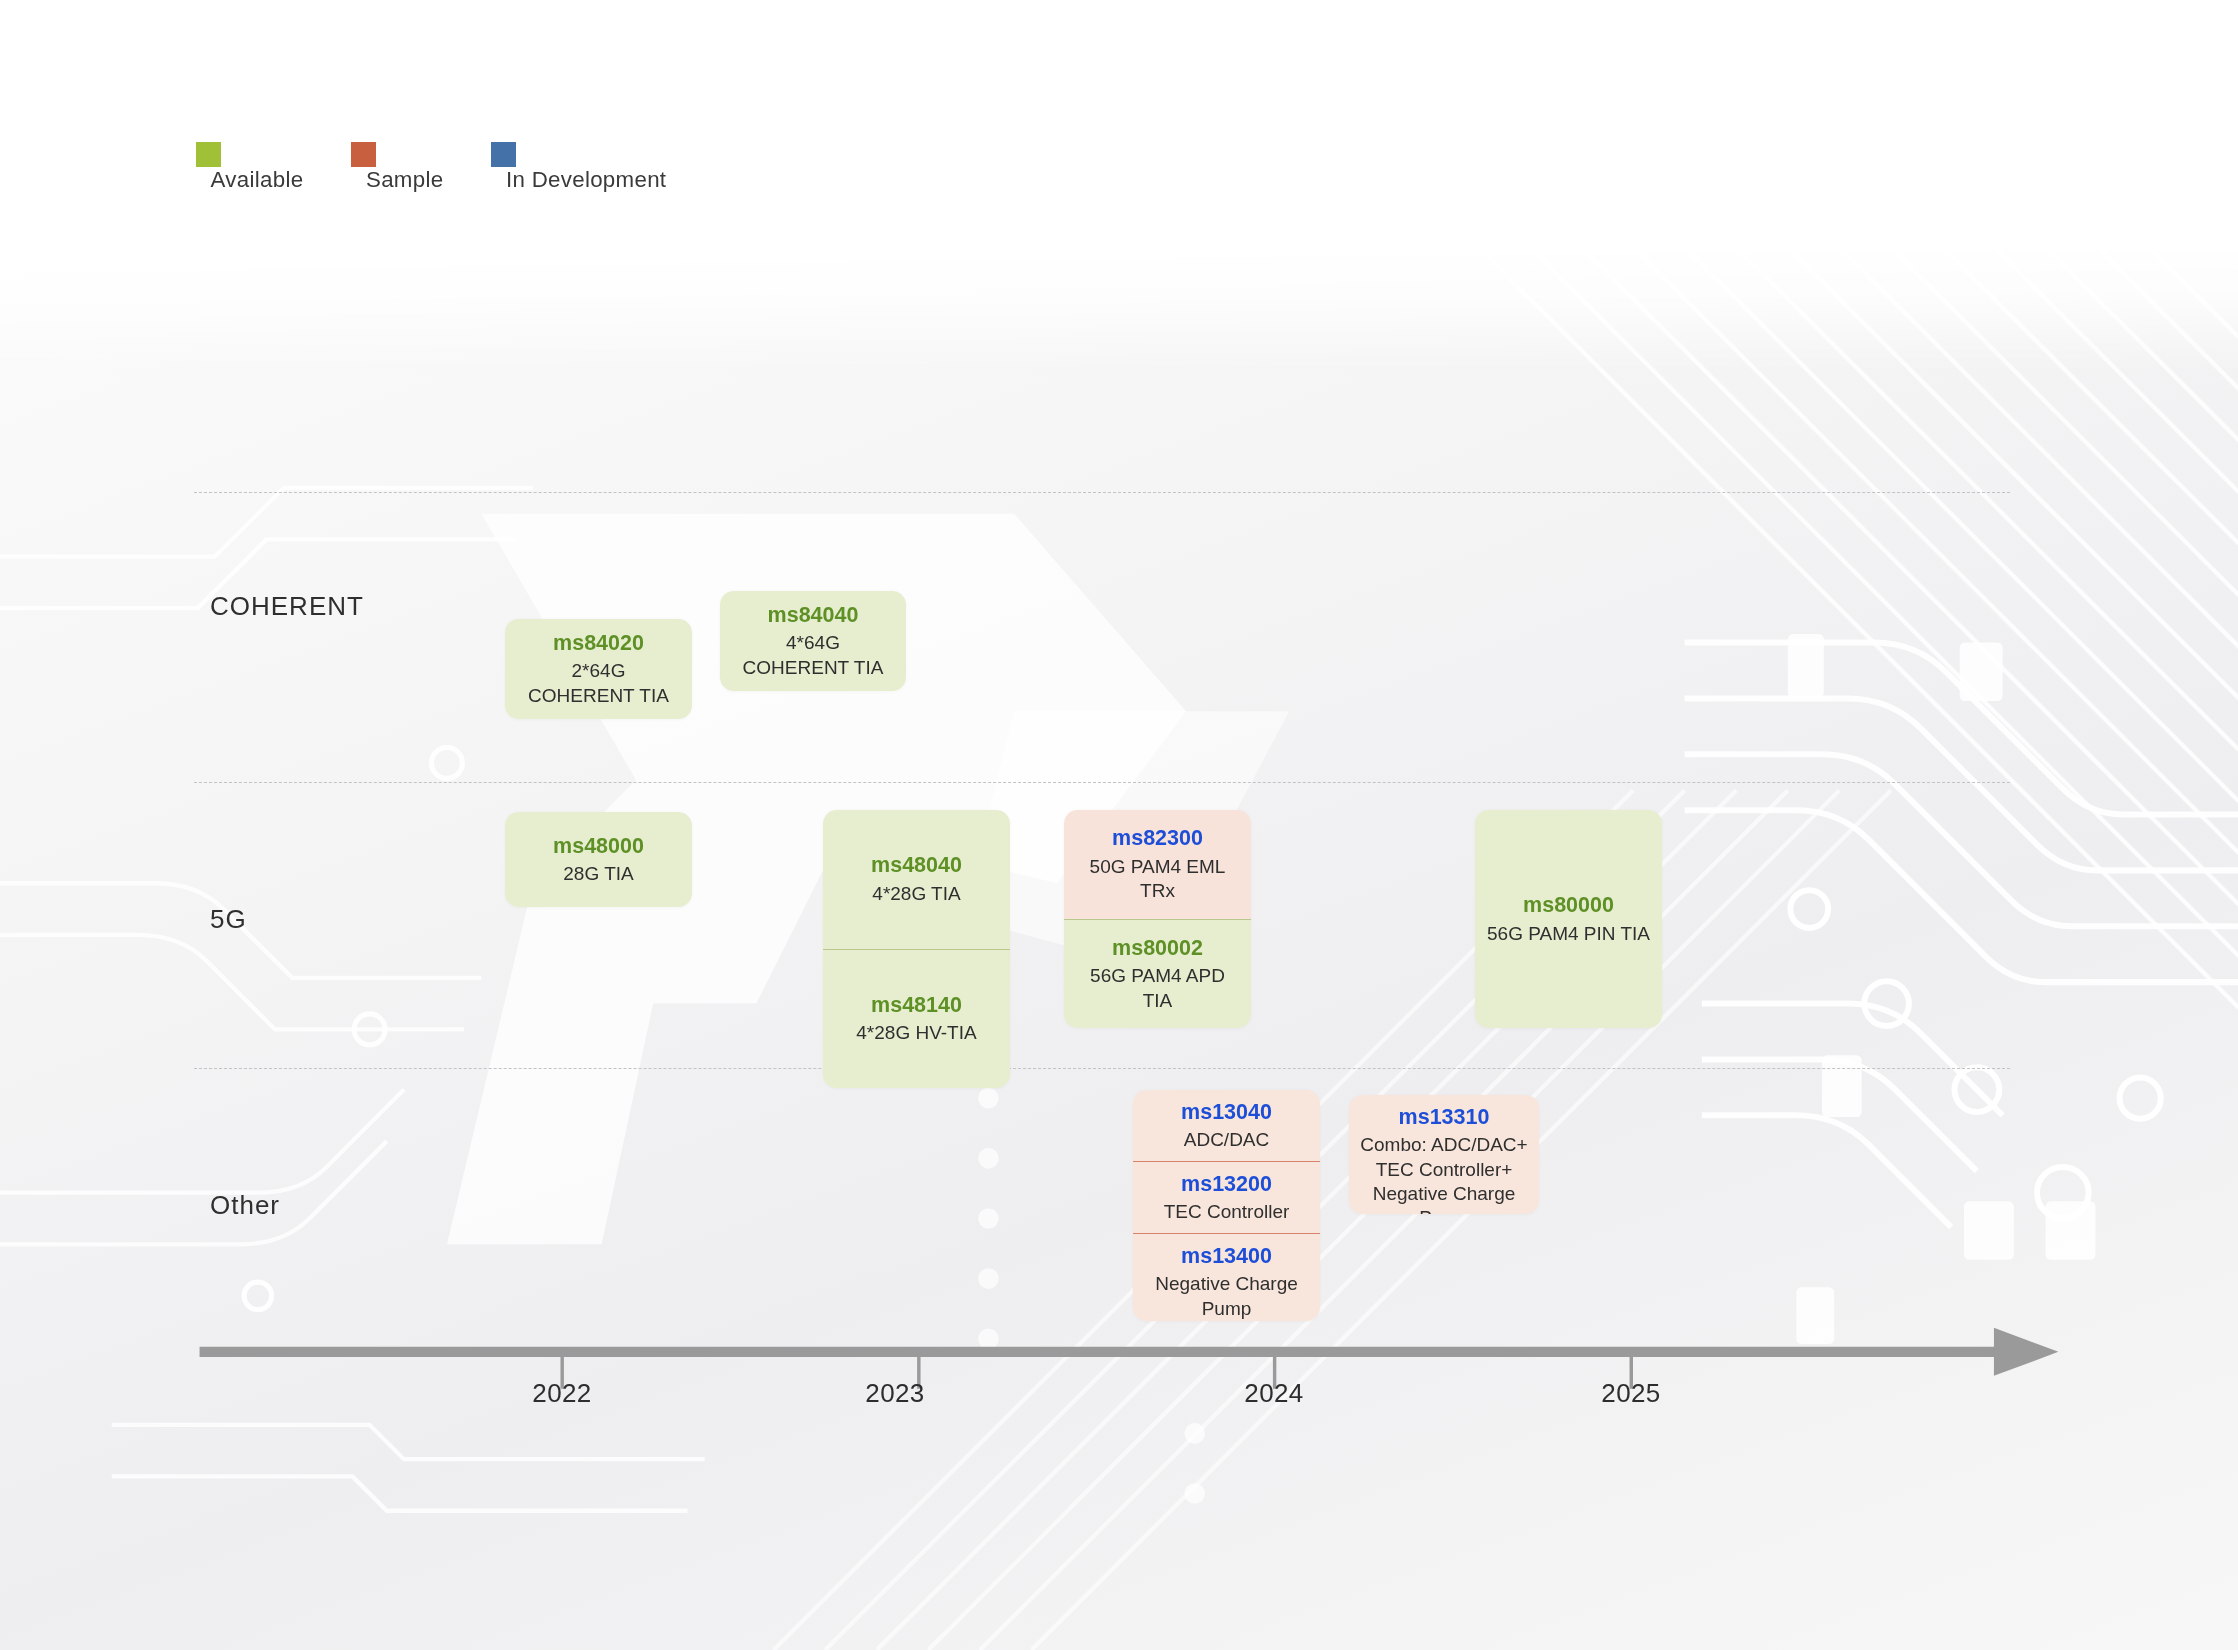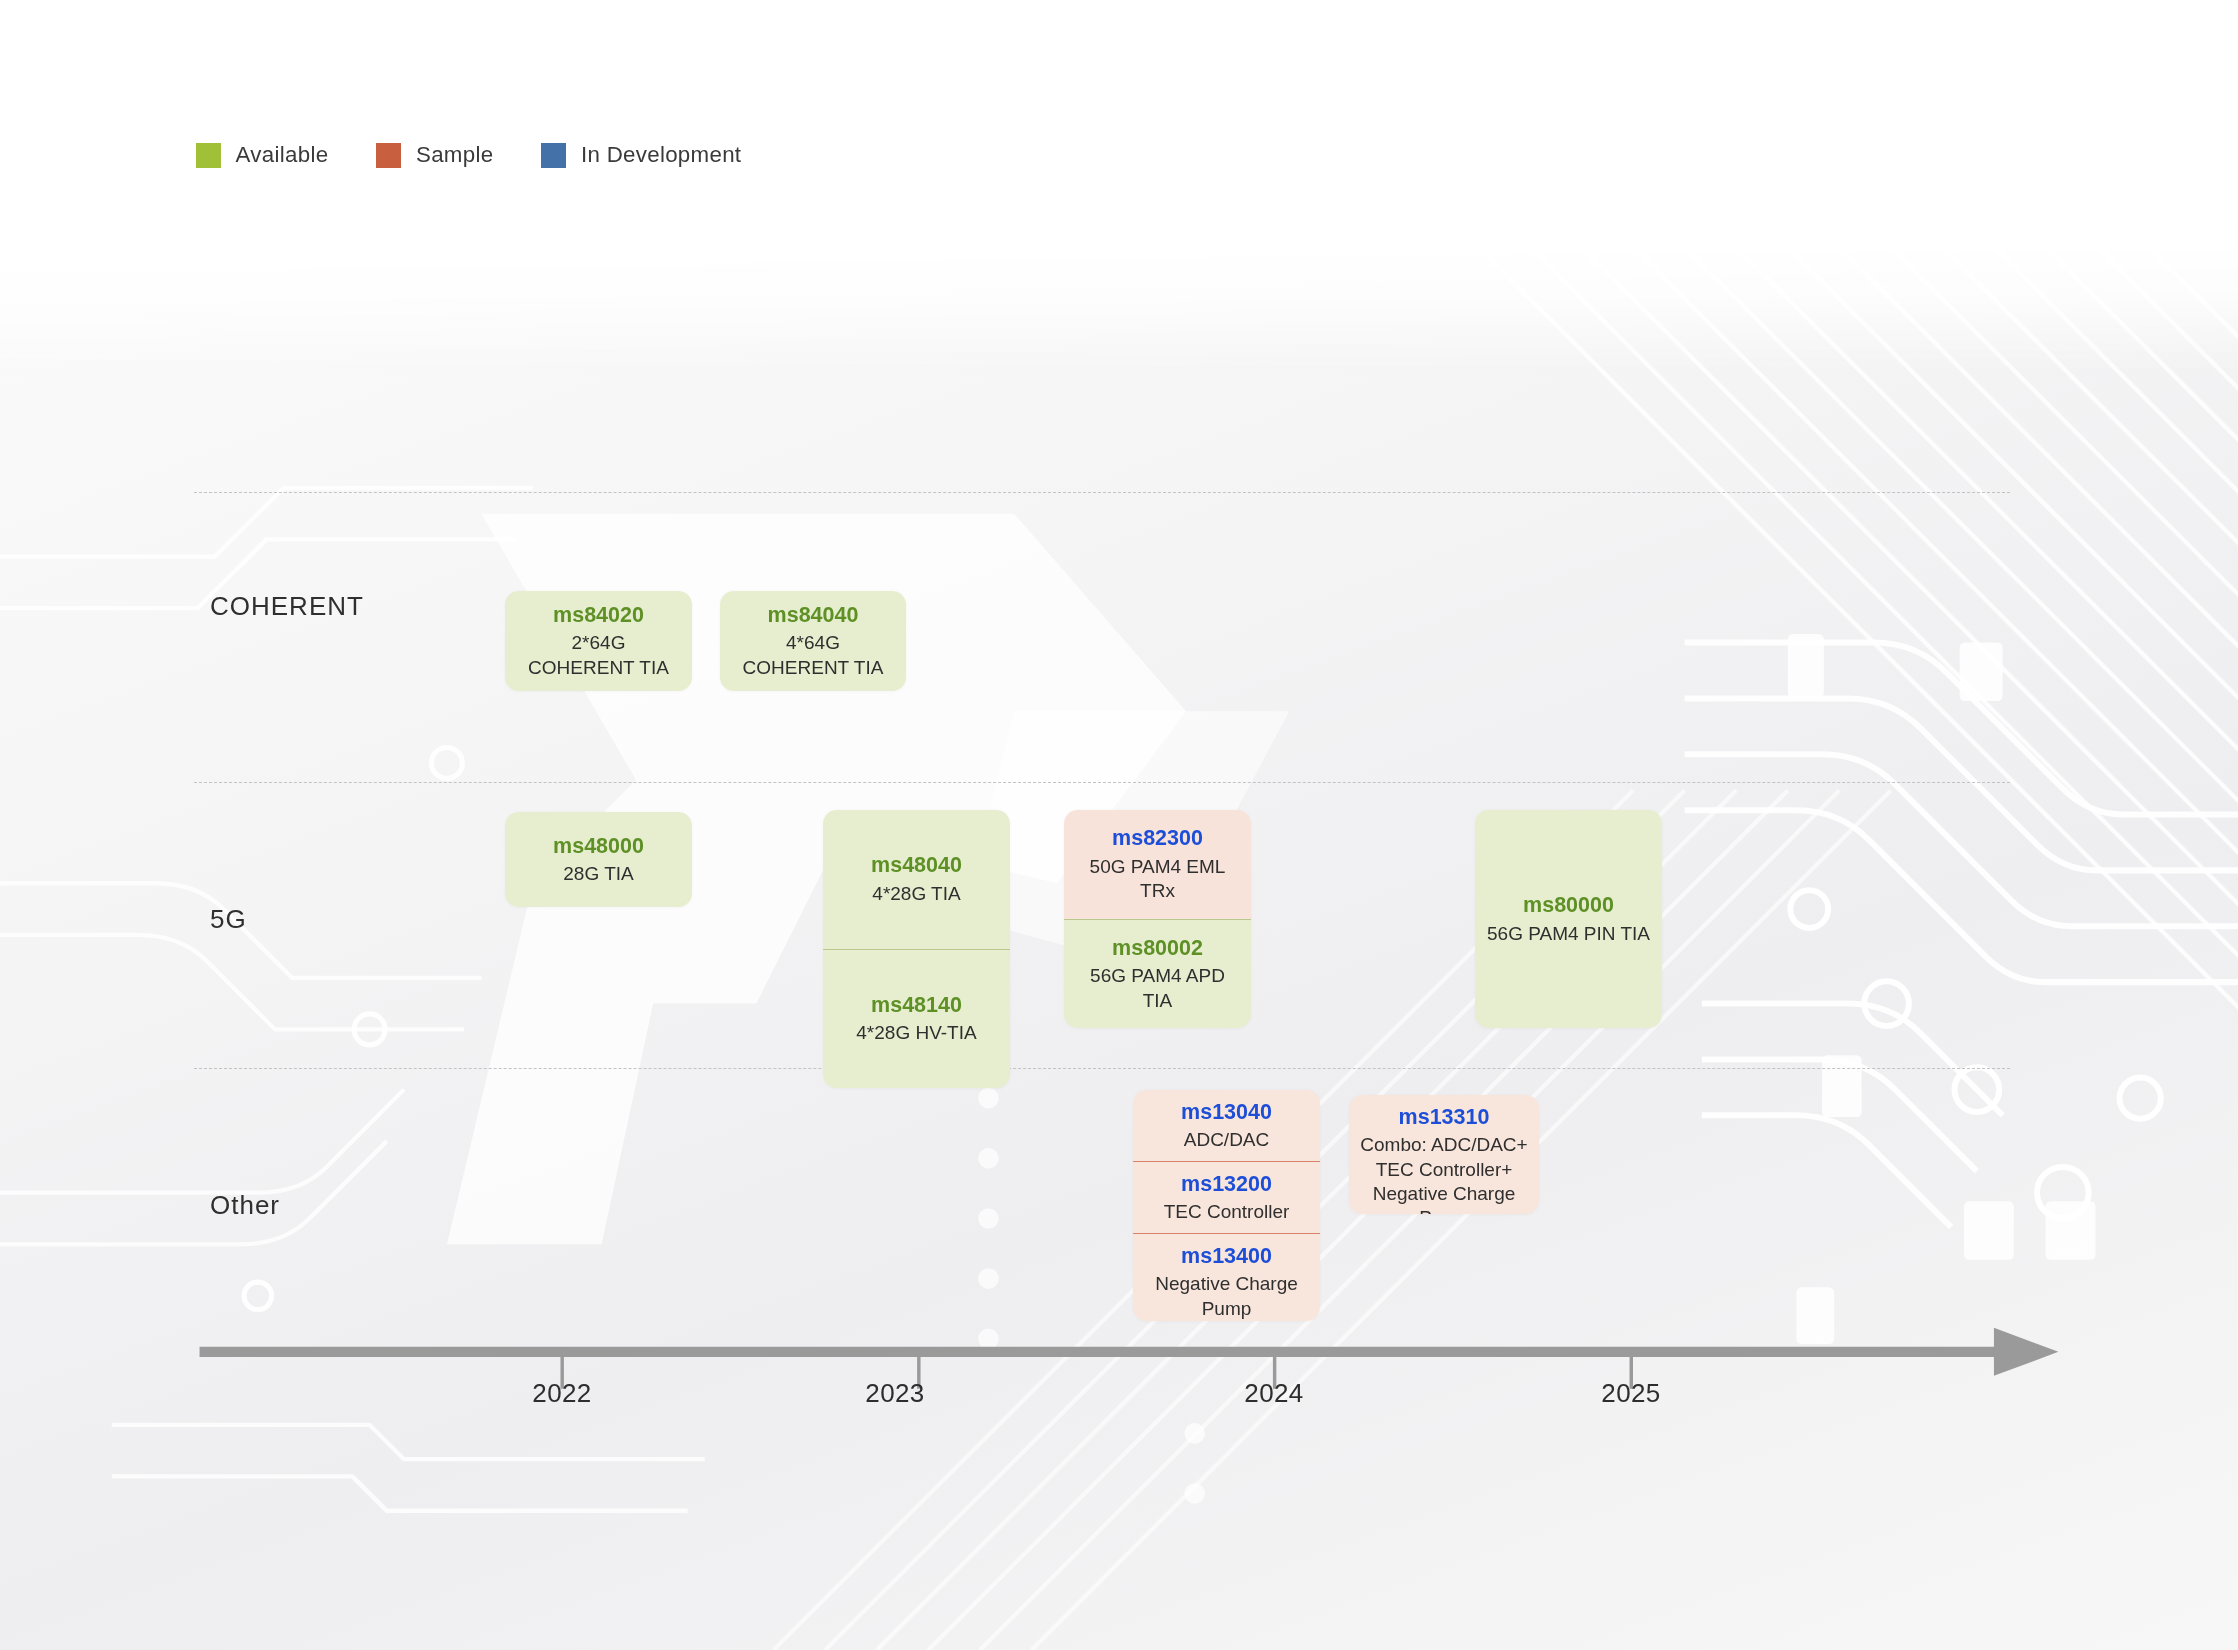--- a/index.html
+++ b/index.html
@@ -53,21 +53,22 @@
     position: absolute;
     left: 196px;
     top: 142px;
     display: flex;
     align-items: center;
     gap: 0px;
     z-index: 5;
   }
   .legend-item {
     display: flex;
-    align-items: flex-end;
+    align-items: flex-start;
+    flex-direction: column;
   }
   .legend-swatch {
     width: 25px;
     height: 25px;
     flex: none;
   }
   .legend-label {
     margin-left: 14.6px;
     font-size: 22.3px;
     color: #3a3a3a;
@@ -287,21 +288,21 @@
   </div>
 
   <div class="sep" style="top:492px"></div>
   <div class="sep" style="top:782px"></div>
   <div class="sep" style="top:1068px"></div>
 
   <div class="row-label" style="left:210px; top:591px;">COHERENT</div>
   <div class="row-label" style="left:210px; top:904px;">5G</div>
   <div class="row-label" style="left:210px; top:1190px;">Other</div>
 
-  <div class="card" style="left:505px; top:591px; width:187px; height:100px;">
+  <div class="card" style="left:505px; top:619px; width:187px; height:100px;">
     <div class="card-seg seg-green">
       <div class="part-id id-green">ms84020</div>
       <div class="part-desc">2*64G
 COHERENT TIA</div>
     </div>
   </div>
 
   <div class="card" style="left:720px; top:591px; width:186px; height:100px;">
     <div class="card-seg seg-green">
       <div class="part-id id-green">ms84040</div>

